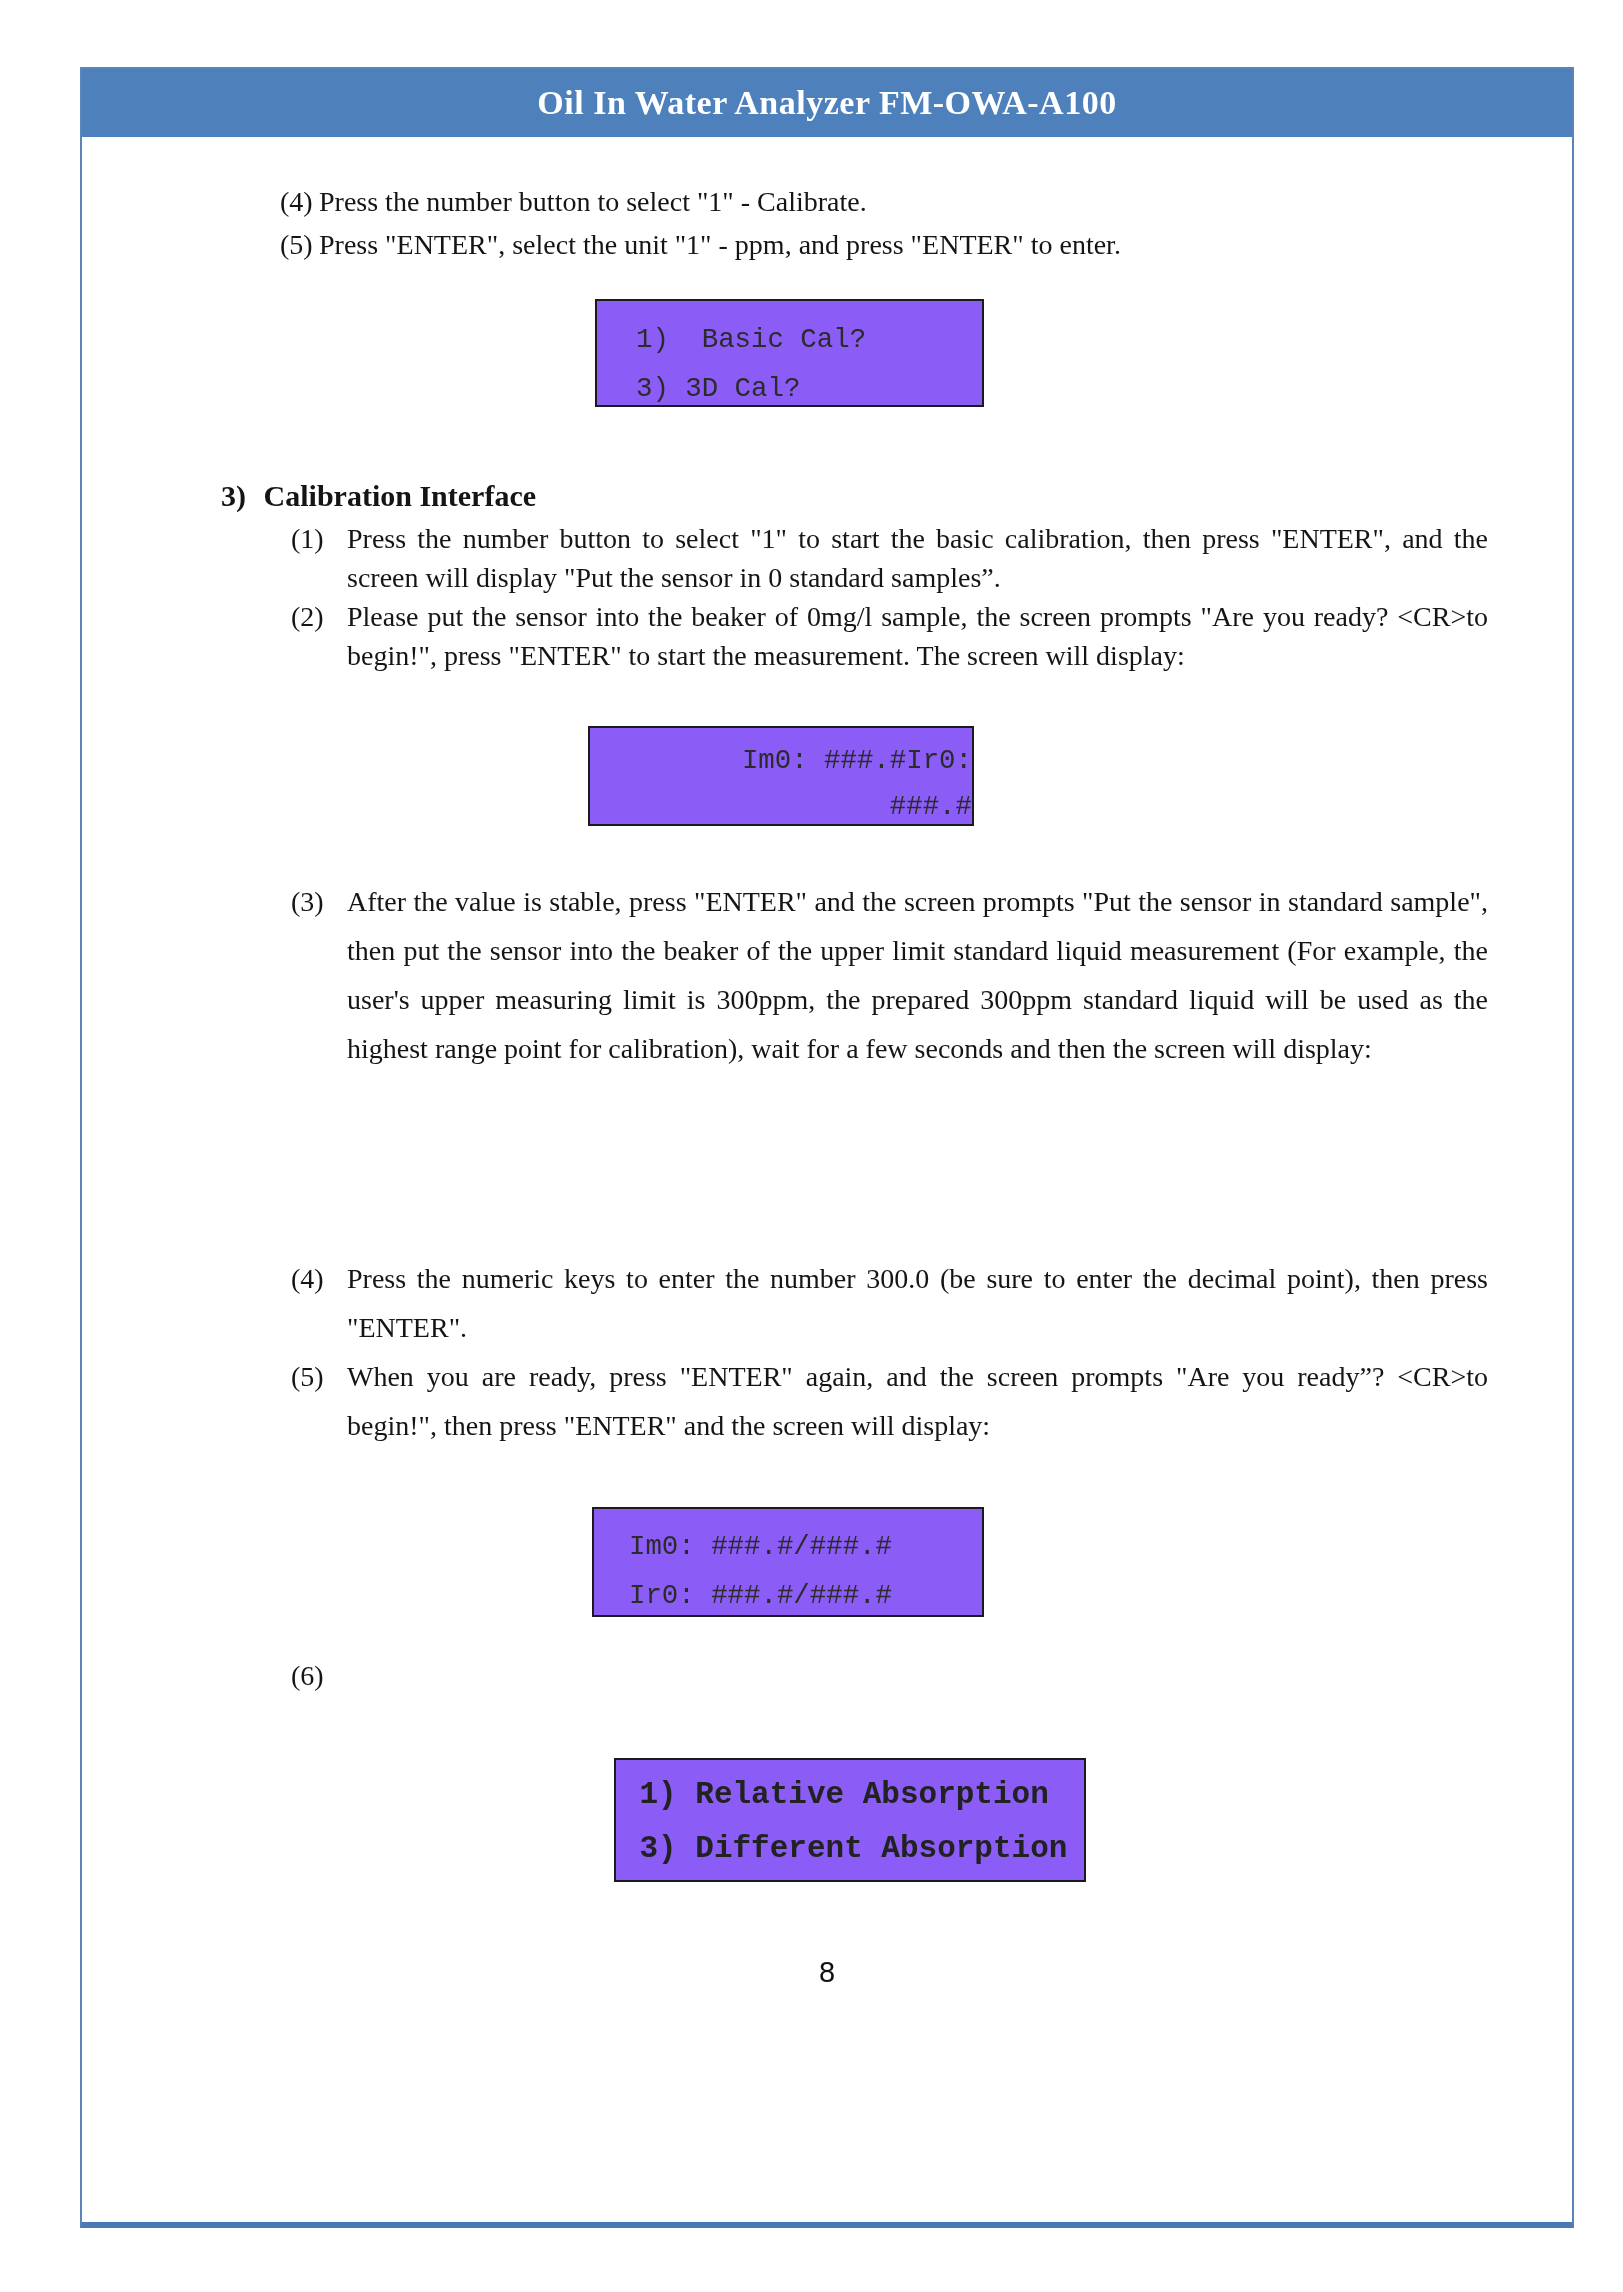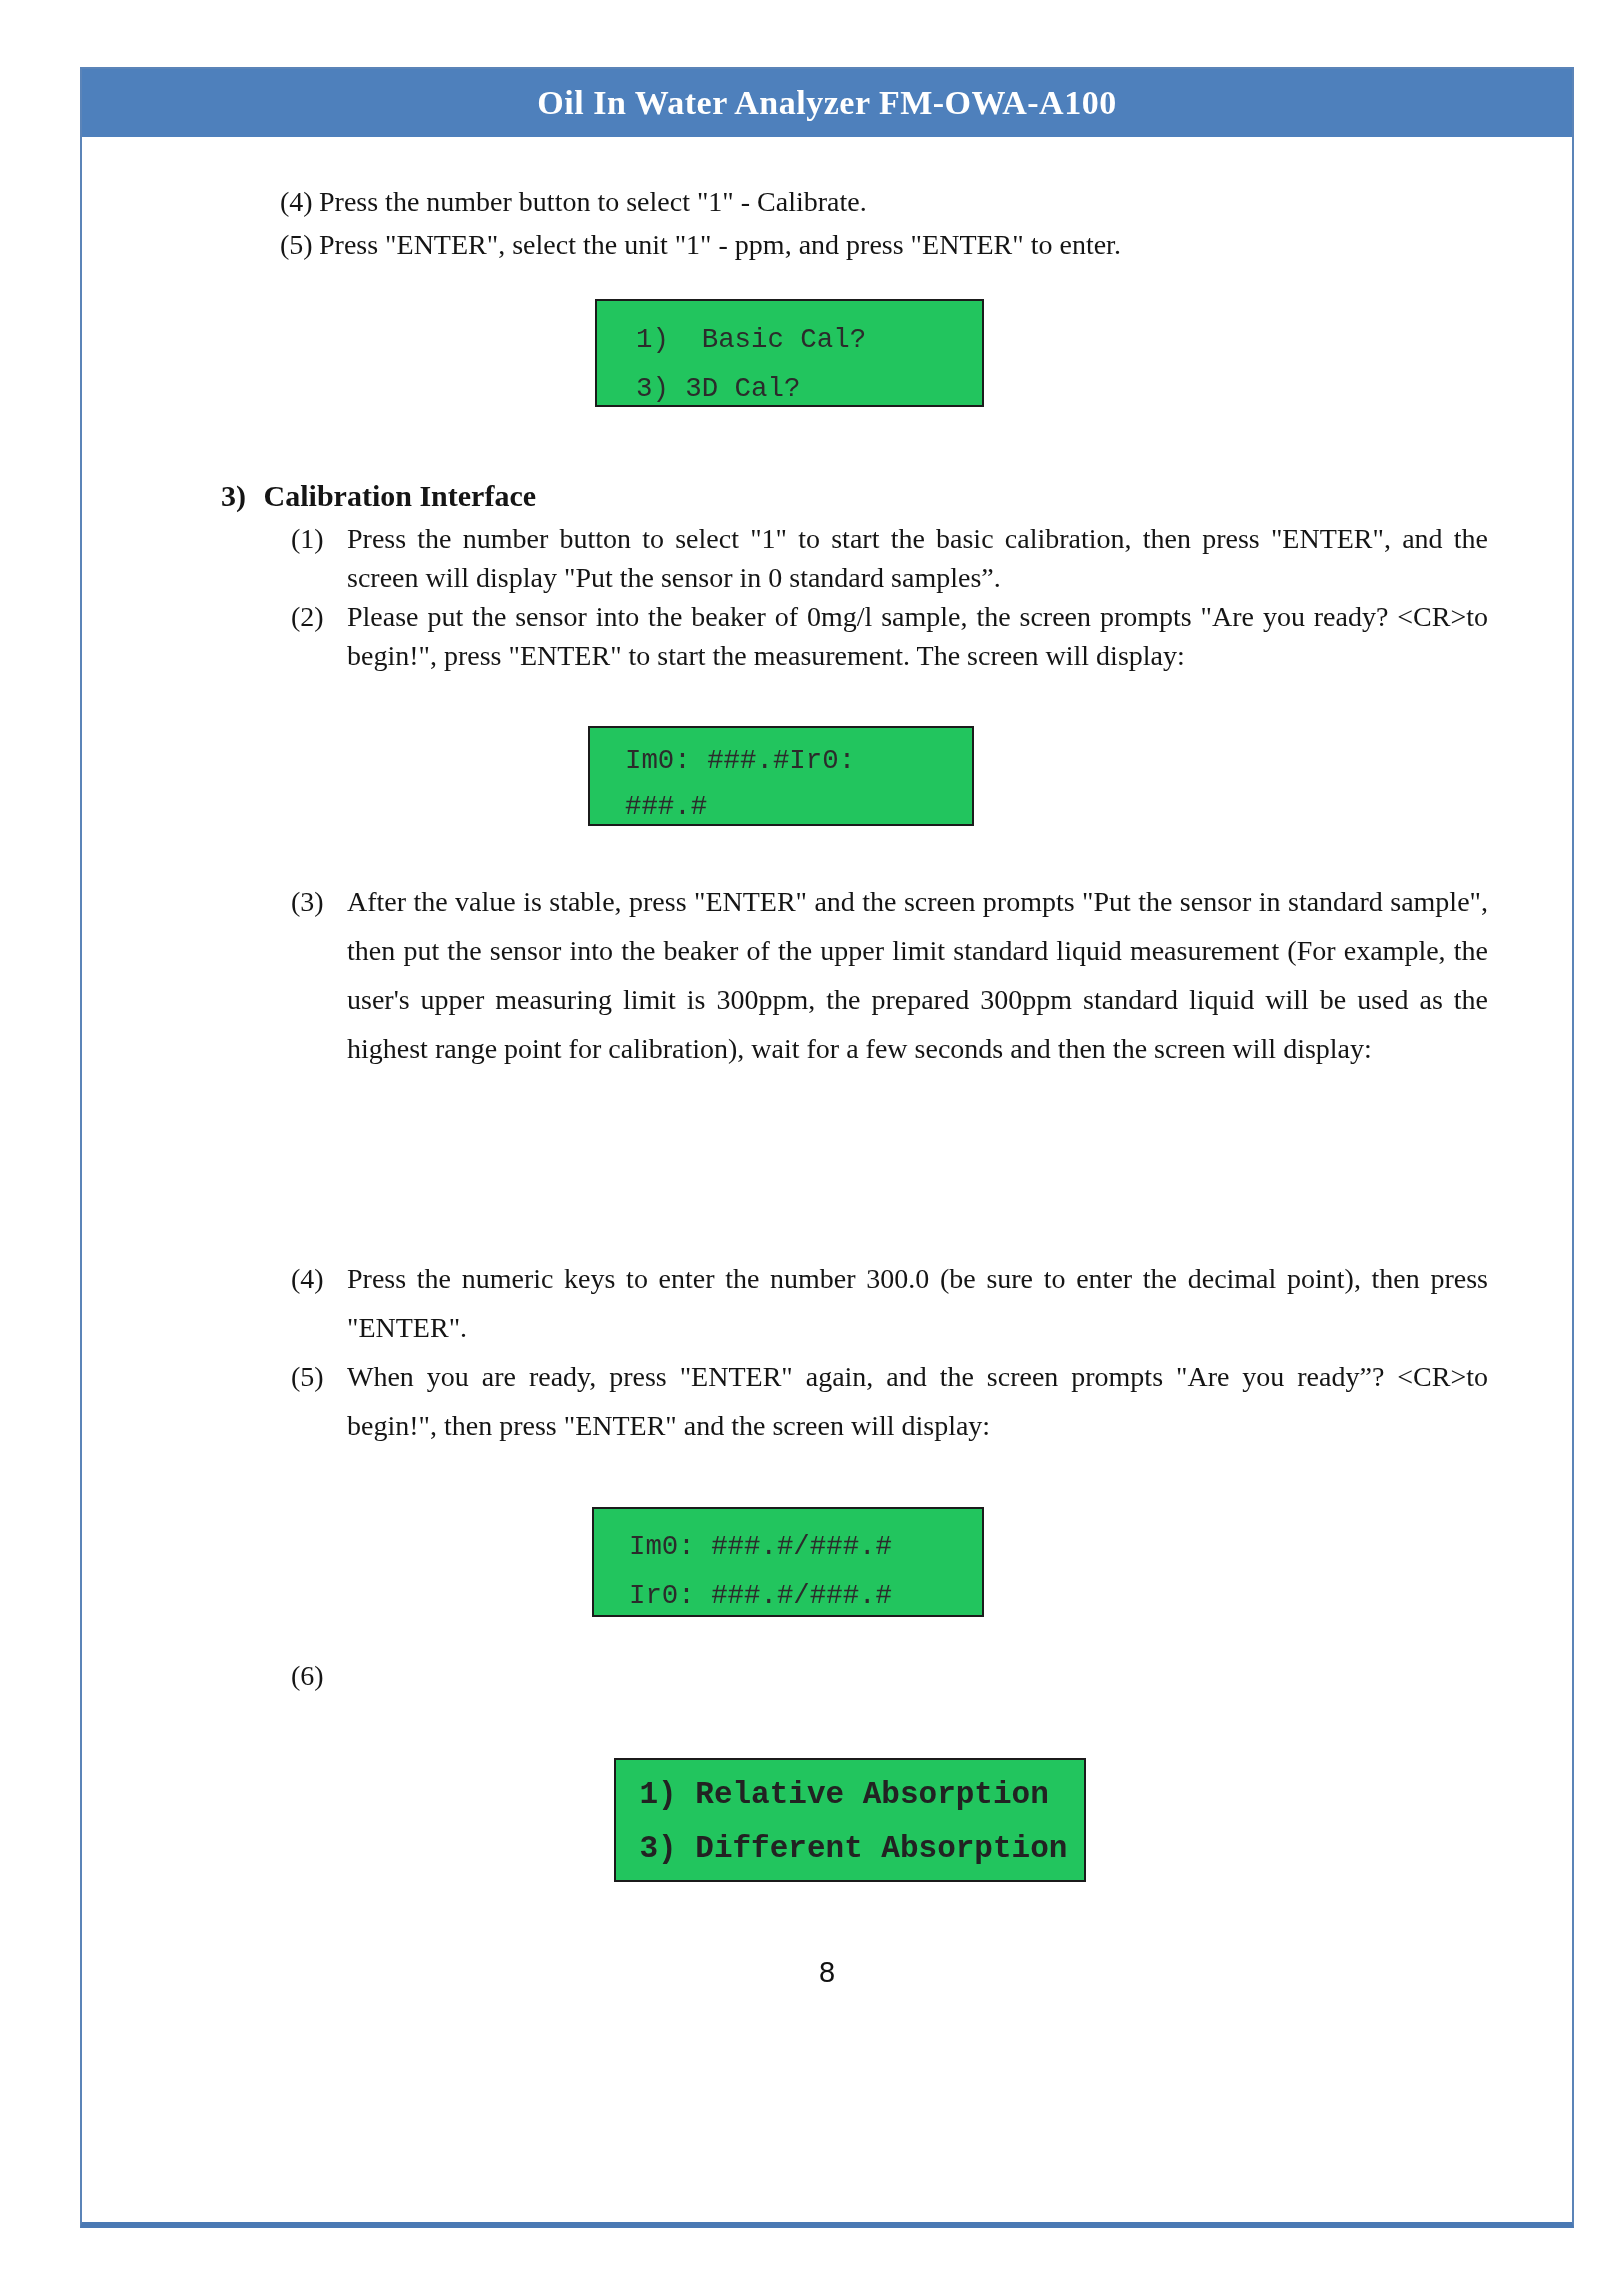--- a/index.html
+++ b/index.html
@@ -44,27 +44,27 @@
     font-size: 28px;
     line-height: 43px;
     white-space: nowrap;
   }
   .intro-item .num { position: absolute; left: 198px; top: 0; }
   
   .screen {
     border: 2.9px solid #1b1b1b;
     font-family: "Liberation Mono", monospace;
     color: #2b2b2b;
-    background: #22c55e;
+    background: #8b5cf6;
   }
   .screen .sline { white-space: pre; }
   .screen1 { margin-left: 513px; margin-top: 33px; width: 389px; height: 108px;
              padding: 13.7px 0 0 39px; font-size: 27.4px; line-height: 49px; }
   .screen2 { margin-left: 506px; margin-top: 10.8px; width: 386px; height: 100px;
-             padding: 10.8px 0 0 35px; font-size: 27.4px; line-height: 46px; }
+             padding: 10.8px 0 0 35px; font-size: 27.4px; line-height: 46px; text-align: right; }
   .screen3 { margin-left: 503px; margin-top: 20.6px; width: 389px; height: 105px;
              padding: 12.7px 0 0 37px; font-size: 27.4px; line-height: 45px; }
   .screen4 { margin-left: 510px; margin-top: 57px; width: 392px; height: 110px;
              padding: 13.7px 0 0 35px; font-size: 27.4px; line-height: 49px; }
   .screen5 { margin-left: 532px; margin-top: 9.8px; width: 472px; height: 124px;
              padding: 7.8px 0 0 23.5px; font-size: 31px; font-weight: bold;
              line-height: 54px; color: #222222; }
   .cursor-hl { background: #a3a3a3; }
   
   .heading {

